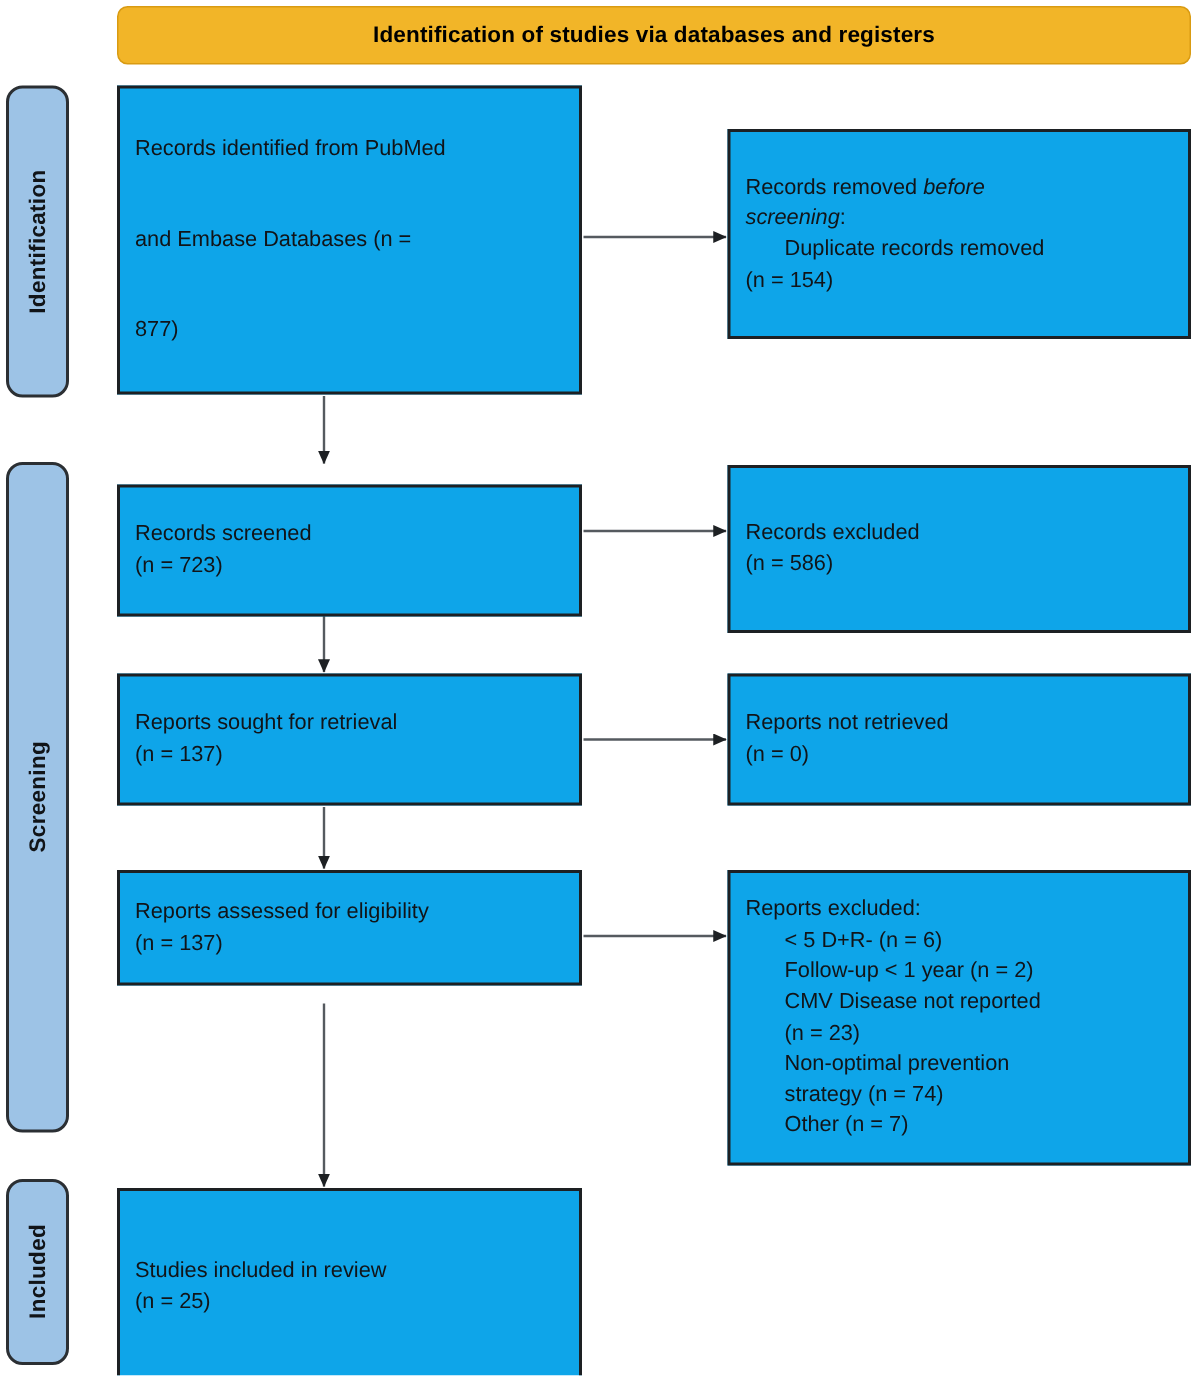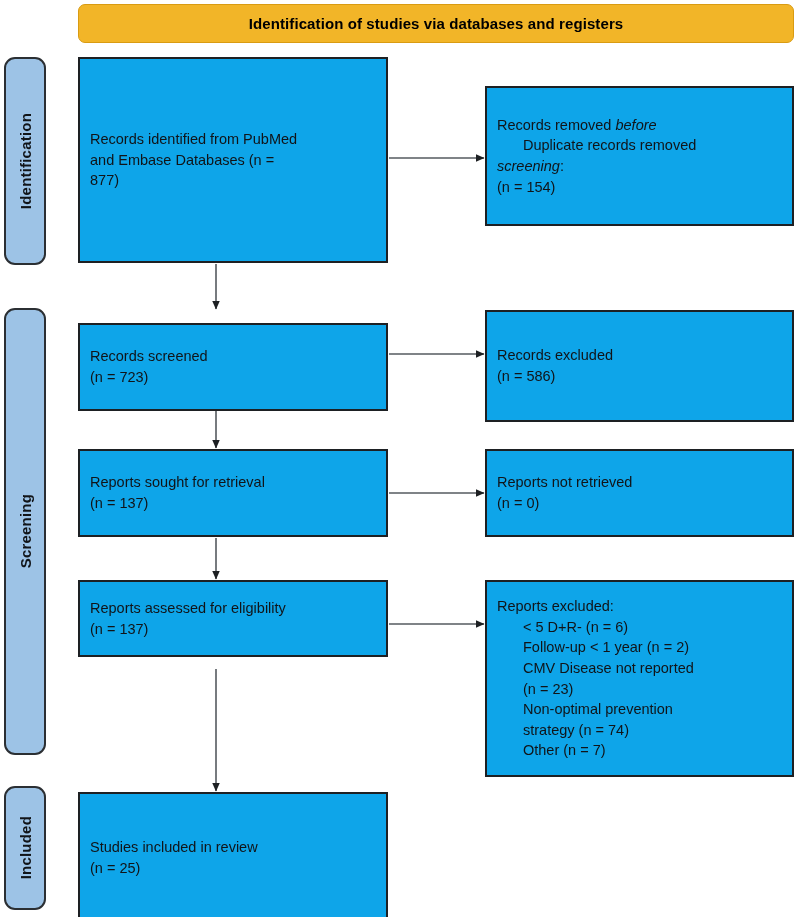--- a/index.html
+++ b/index.html
@@ -82,21 +82,21 @@
   }
   .box .line { white-space: normal; }
   .box .indent { padding-left: 26px; }
   .box em { font-style: italic; }
 
   
   .box-left  { left: 78px;  width: 310px; }
   
   .box-right { left: 485px; width: 309px; }
 
-  .b-identified   { top: 57px;  height: 206px; }
+  .b-identified   { top: 57px;  height: 206px; gap: 40px; }
   .b-removed      { top: 86px;  height: 140px; }
   .b-screened     { top: 310px; height: 88px; margin-top: 13px;  }
   .b-excluded     { top: 310px; height: 112px;  }
   .b-sought       { top: 449px; height: 88px;  }
   .b-notretrieved { top: 449px; height: 88px;  }
   .b-assessed     { top: 580px; height: 77px;  }
   .b-repexcluded  { top: 580px; height: 197px; }
   .b-included     { top: 792px; height: 132px; }
 
   
@@ -153,22 +153,22 @@
   </svg>
 
   <div class="box box-left b-identified">
     <div class="line">Records identified from PubMed</div>
     <div class="line">and Embase Databases (n =</div>
     <div class="line">877)</div>
   </div>
 
   <div class="box box-right b-removed">
     <div class="line"><span>Records removed </span><em>before</em></div>
+    <div class="line"><em>screening</em><span>:</span></div>
     <div class="line indent">Duplicate records removed</div>
-    <div class="line"><em>screening</em><span>:</span></div>
     <div class="line">(n = 154)</div>
   </div>
 
   <div class="box box-left b-screened">
     <div class="line">Records screened</div>
     <div class="line">(n = 723)</div>
   </div>
 
   <div class="box box-right b-excluded">
     <div class="line">Records excluded</div>

